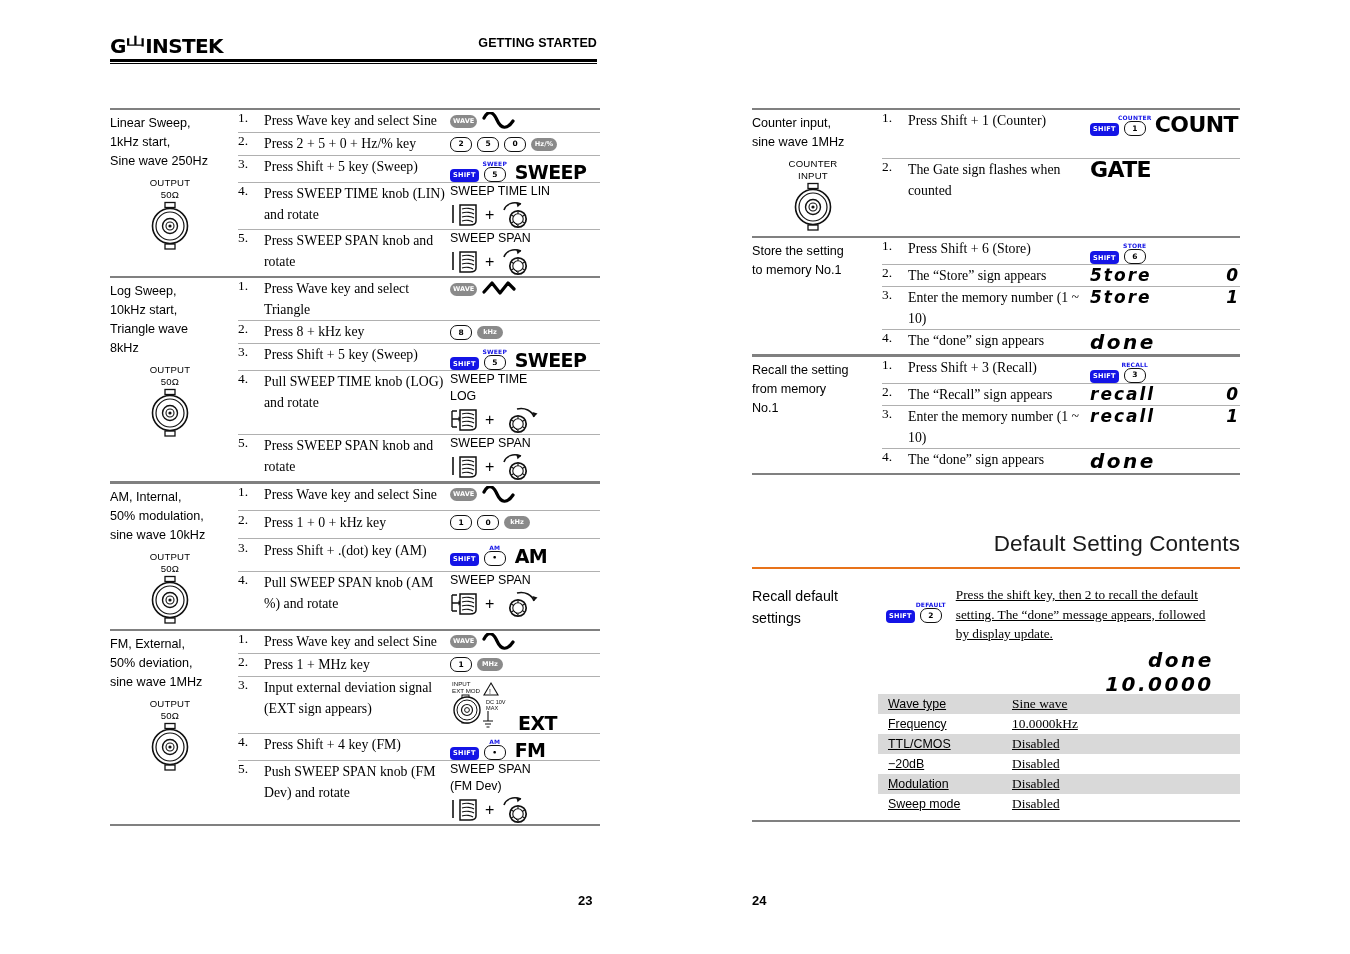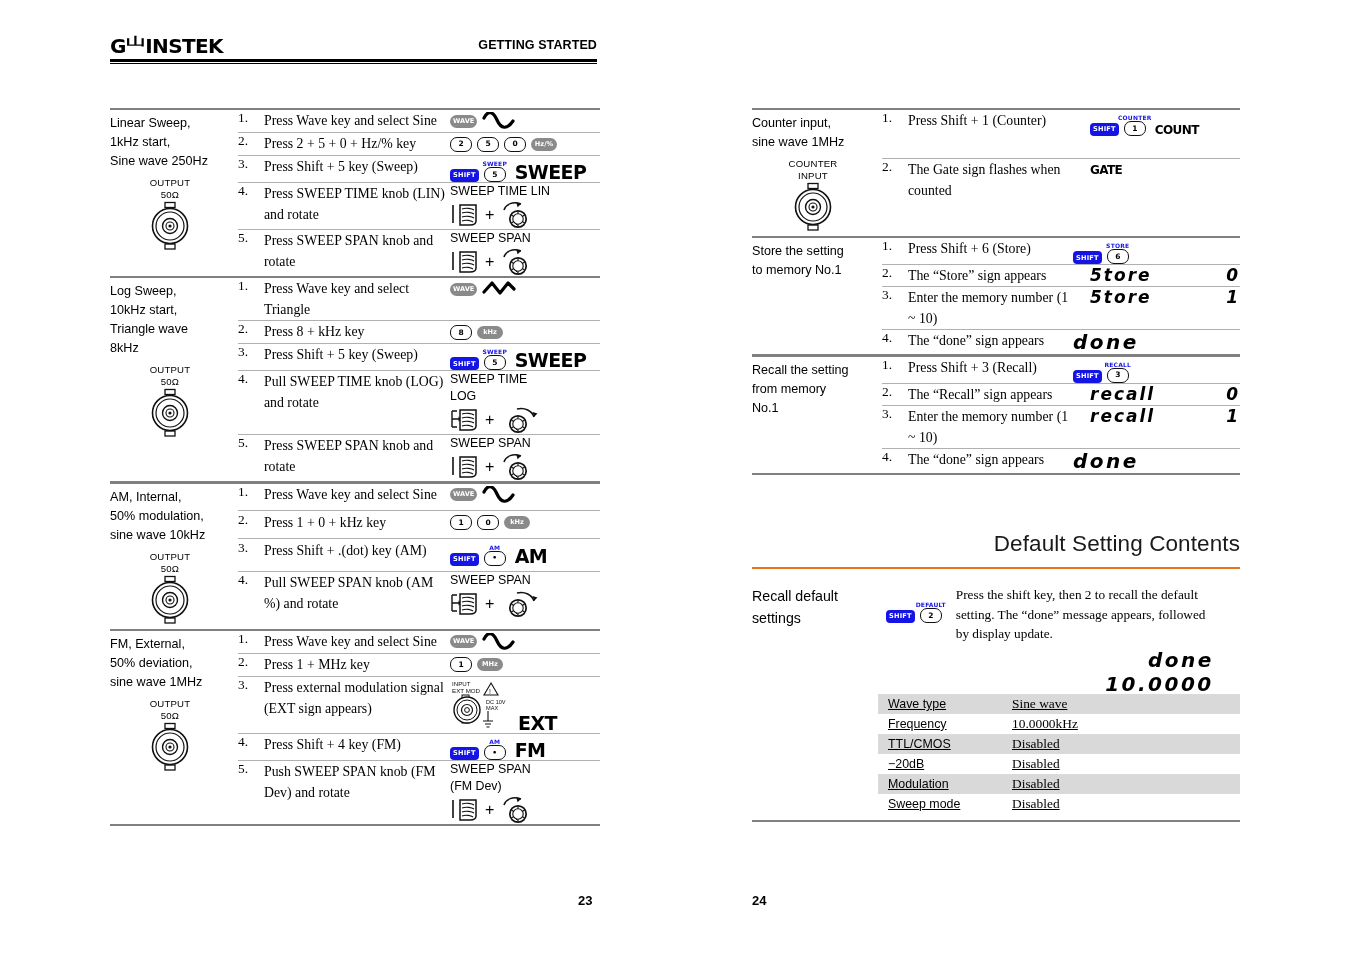--- a/index.html
+++ b/index.html
@@ -11,21 +11,21 @@
     color:#000;
     overflow:hidden;
   }
   .spread { display:flex; width:1350px; height:954px; }
   .page { width:675px; height:954px; position:relative; }
 
   
   .pg-header {
     position:absolute; left:110px; right:78px; top:36px; height:30px;
   }
-  .hdr-row { display:flex; align-items:center; justify-content:space-between; }
+  .hdr-row { display:flex; align-items:flex-start; justify-content:space-between; }
   .logo {
     font-family:"DejaVu Sans", sans-serif;
     font-weight:bold; font-size:20px; letter-spacing:-0.6px;
     line-height:1; white-space:nowrap;
   }
   .logo .w { display:inline-block; transform:scaleY(0.55) translateY(-9px); font-weight:bold;}
   .hdr-title {
     font-weight:bold; font-size:12.5px; letter-spacing:0.1px; padding-bottom:2px;
   }
   .hdr-rules { margin-top:3px; }
@@ -71,47 +71,47 @@
   .keyholder { position:relative; display:inline-block; }
   .key-alt {
     position:absolute; bottom:15px; left:50%; transform:translateX(-50%);
     font-family:"DejaVu Sans", sans-serif; font-weight:bold;
     font-size:6px; color:#1414e6; letter-spacing:.2px; white-space:nowrap;
   }
   .bigsign {
     font-family:"DejaVu Sans", sans-serif; font-weight:bold;
     font-size:19px; letter-spacing:-0.6px; margin-left:4px; line-height:1;
   }
-  .bigsign.sm { font-size:12px; }
+  .bigsign.sm { font-size:22px; }
 
   .knob-label { font-size:12.4px; line-height:17px; }
   .pushrot { display:flex; align-items:center; gap:5px; margin-top:1px; }
   .plus { font-size:16px; font-weight:300; line-height:1; }
 
   
   .sec-title {
     position:absolute; left:752px; top:531px; width:488px;
     font-size:22.5px; letter-spacing:.1px; color:#1a1a1a;
   }
   .sec-rule { position:absolute; left:752px; top:567px; width:488px; height:2.2px; background:#E8731A; }
 
   .recall-label { font-size:14.2px; line-height:22px; }
   .recall-desc {
-    font-family:"Liberation Serif", serif; font-size:13.3px; line-height:19.5px;
+    font-family:"Liberation Serif", serif; font-size:13.3px; line-height:19.5px;text-decoration:underline;
   }
 
   
   .seg {
     font-family:"DejaVu Sans", sans-serif;
     font-style:italic; font-weight:bold;
     font-size:17px; letter-spacing:2px; white-space:nowrap;
     transform:scaleX(1.0);
   }
   .seg.big { font-size:20px; letter-spacing:2.5px; }
-  .seg-row { display:flex; justify-content:space-between; align-items:center;margin-left:17px; }
+  .seg-row { display:flex; justify-content:space-between; align-items:center; }
 
   
   .dtable { position:absolute; left:878px; top:694px; width:362px; border-collapse:collapse; }
   .dtable td { padding:2px 0 2px 10px; font-size:12.4px; vertical-align:middle; }
   .dtable td.v { font-family:"Liberation Serif", serif; font-size:13.4px; padding-left:16px; }
   .dtable tr.alt td { background:#d9d9d9; }
   .dtable-rule { position:absolute; left:752px; top:820px; width:488px; height:2.2px; background:#808080; }
 
   .pgnum {
     position:absolute; bottom:46px; font-weight:bold; font-size:13px;
@@ -561,21 +561,21 @@
                 </div>
               </td>
             </tr>
             <tr>
               <td colspan="3" style="padding:0">
                 <div class="row-hr"></div>
               </td>
             </tr>
             <tr>
               <td class="num-col">3.</td>
-              <td class="txt-col">Press external modulation signal (EXT sign appears)</td>
+              <td class="txt-col">Input external deviation signal (EXT sign appears)</td>
               <td class="ico-col" style="width:150px">
                 <div style="display:flex;align-items:flex-end;gap:2px;">
     <svg width="62" height="56" viewBox="0 0 62 56">
       <text x="2" y="9" font-size="6.2" font-family="Liberation Sans" fill="#111">INPUT</text>
       <text x="2" y="16" font-size="6.2" font-family="Liberation Sans" fill="#111">EXT MOD</text>
       <path d="M41 6 L48 18 L34 18 Z" fill="none" stroke="#111" stroke-width="1.1"></path>
       <text x="40" y="17" font-size="7" text-anchor="middle" font-family="Liberation Sans" fill="#111">!</text>
       <text x="36" y="27" font-size="5.6" font-family="Liberation Sans" fill="#111">DC  10V</text>
       <text x="36" y="33" font-size="5.6" font-family="Liberation Sans" fill="#111">MAX</text>
       <rect x="12" y="18" width="7" height="5" fill="#fff" stroke="#111" stroke-width="1"></rect>

